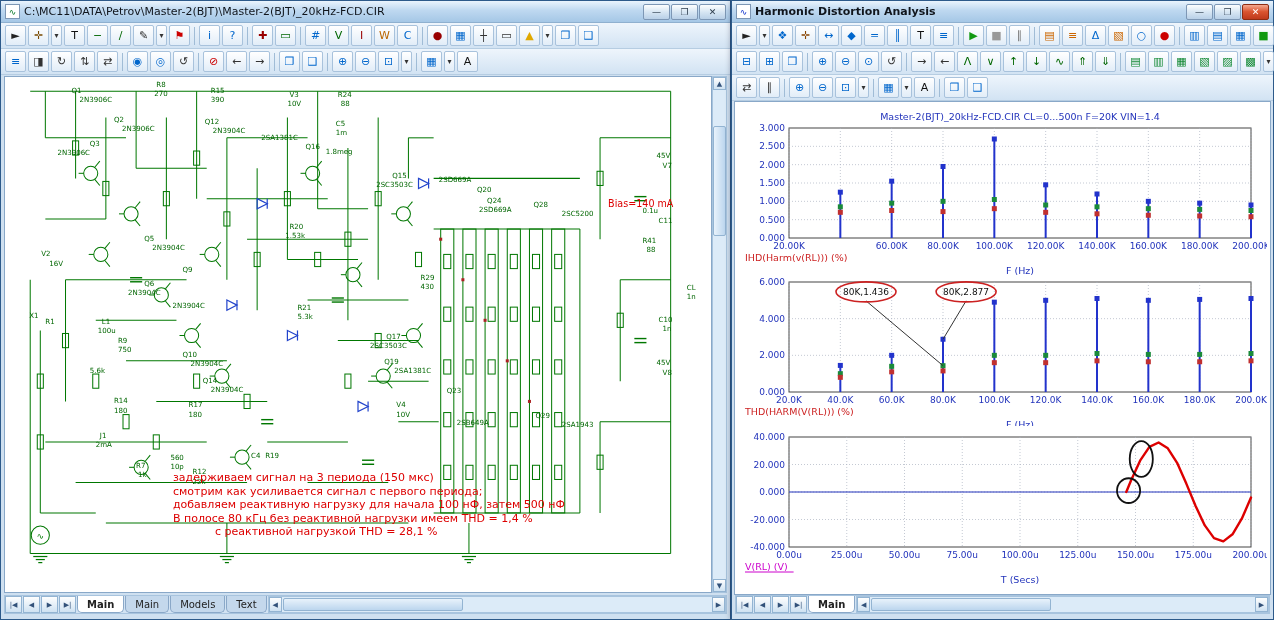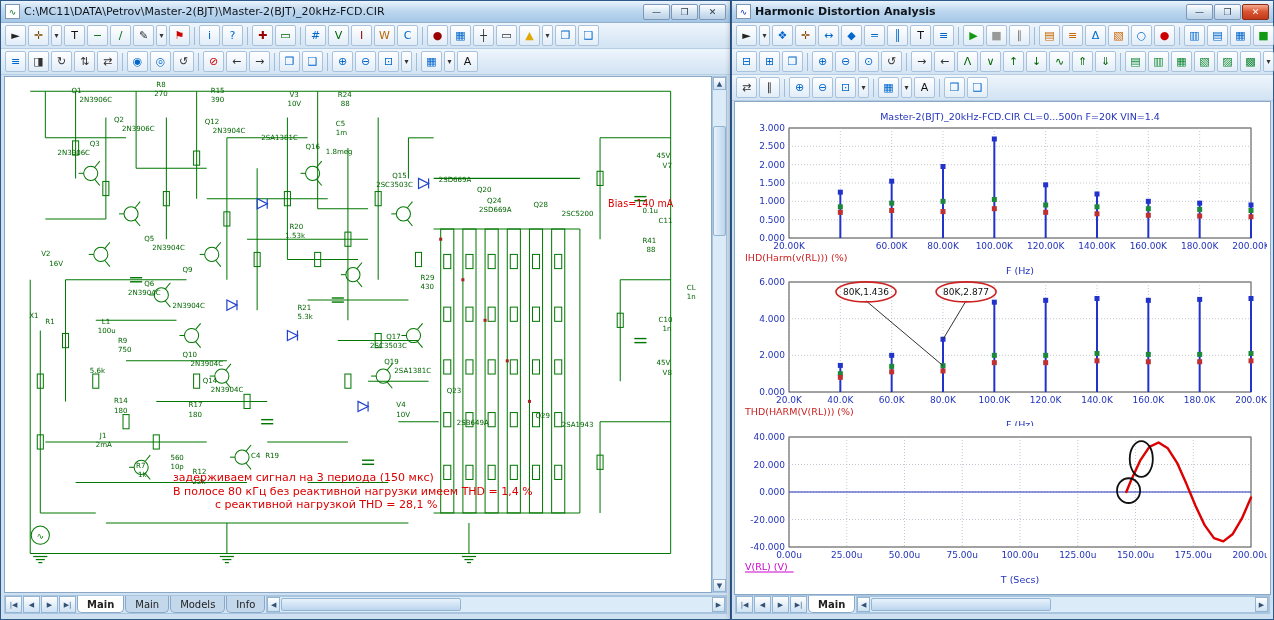--- a/index.html
+++ b/index.html
@@ -403,41 +403,41 @@
         <text x="632" y="134" font-size="7" fill="#006600" font-family="DejaVu Sans, sans-serif">0.1u</text>
         <text x="648" y="144" font-size="7" fill="#006600" font-family="DejaVu Sans, sans-serif">C11</text>
         <text x="632" y="164" font-size="7" fill="#006600" font-family="DejaVu Sans, sans-serif">R41</text>
         <text x="636" y="173" font-size="7" fill="#006600" font-family="DejaVu Sans, sans-serif">88</text>
         <text x="648" y="242" font-size="7" fill="#006600" font-family="DejaVu Sans, sans-serif">C10</text>
         <text x="652" y="251" font-size="7" fill="#006600" font-family="DejaVu Sans, sans-serif">1n</text>
         <text x="676" y="210" font-size="7" fill="#006600" font-family="DejaVu Sans, sans-serif">CL</text>
         <text x="676" y="219" font-size="7" fill="#006600" font-family="DejaVu Sans, sans-serif">1n</text>
         <text x="598" y="128" font-size="9.5" fill="#dd0000" font-family="DejaVu Sans, sans-serif">Bias=140 mA</text>
       </svg>
-    <div id="notes"><div>задерживаем сигнал на 3 периода (150 мкс)</div><div>В полосе 80 кГц без реактивной нагрузки имеем THD = 1,4 %</div><div>            с реактивной нагрузкой THD = 28,1 %</div></div>
+    <div id="notes"><div>задерживаем сигнал на 3 периода (150 мкс)</div><div>смотрим как усиливается сигнал с первого периода;</div><div>добавляем реактивную нагрузку для начала 100 нФ, затем 500 нФ</div><div>В полосе 80 кГц без реактивной нагрузки имеем THD = 1,4 %</div><div>            с реактивной нагрузкой THD = 28,1 %</div></div>
   </div>
 
   <div class="vscroll">
     <div class="sbtn">▲</div>
     <div class="vthumb"></div>
     <div style="margin-top:auto" class="sbtn">▼</div>
   </div>
 
   <div class="bottombar">
     <span id="lnav" style="display:flex;gap:1px">
         <div class="navbtn">|◀</div>
         <div class="navbtn">◀</div>
         <div class="navbtn">▶</div>
         <div class="navbtn">▶|</div>
       </span>
     <span id="ltabs" style="display:flex;gap:1px">
         <div class="tab active">Main</div>
         <div class="tab">Main</div>
         <div class="tab">Models</div>
-        <div class="tab">Info</div>
+        <div class="tab">Text</div>
       </span>
     <div class="hscroll">
       <div class="sbtn">◀</div>
       <div class="hthumb"></div>
       <div class="htrack"></div>
       <div class="sbtn">▶</div>
     </div>
   </div>
 </div>
 

